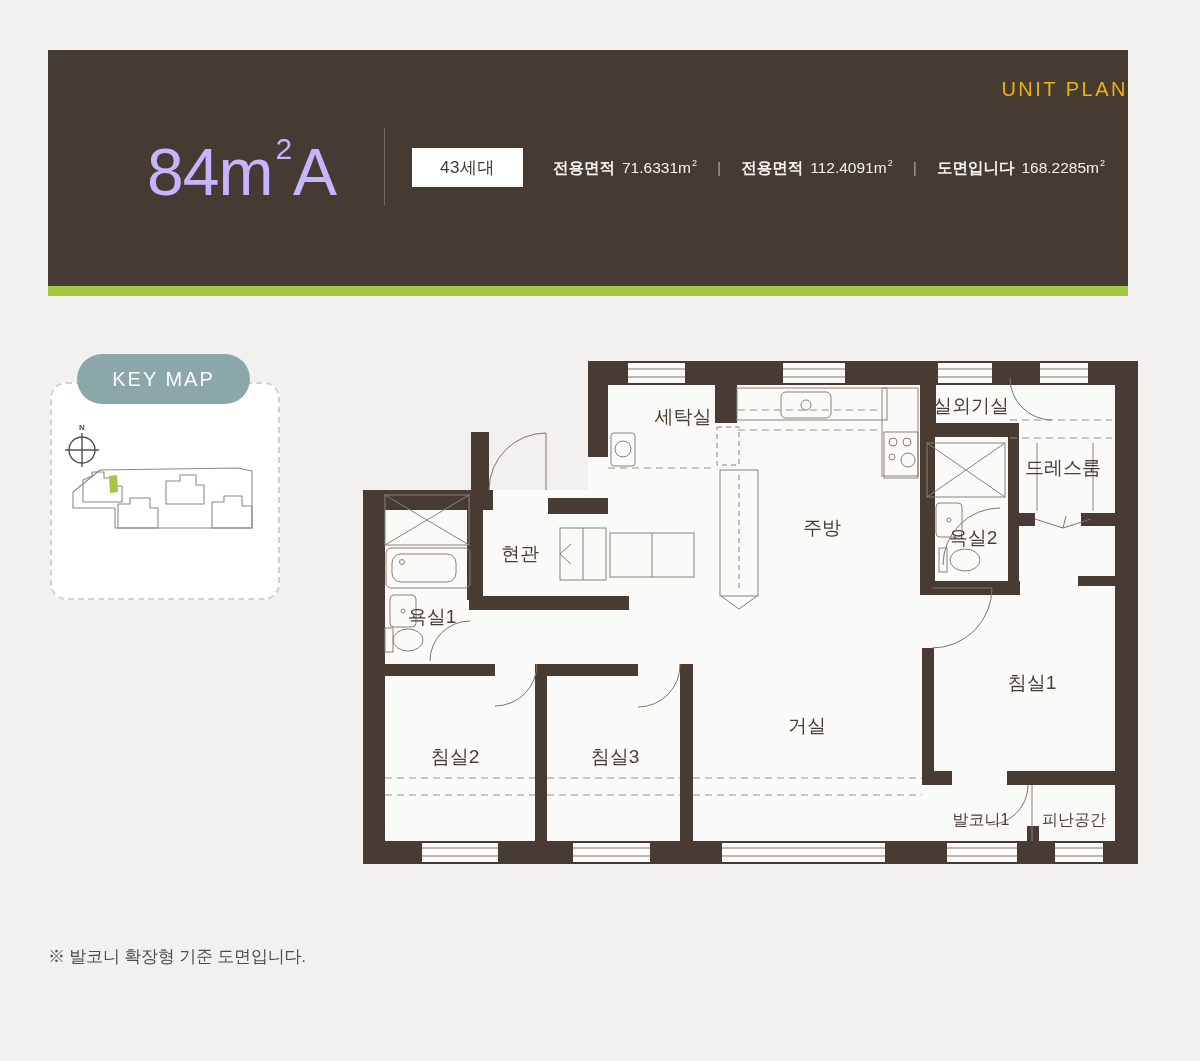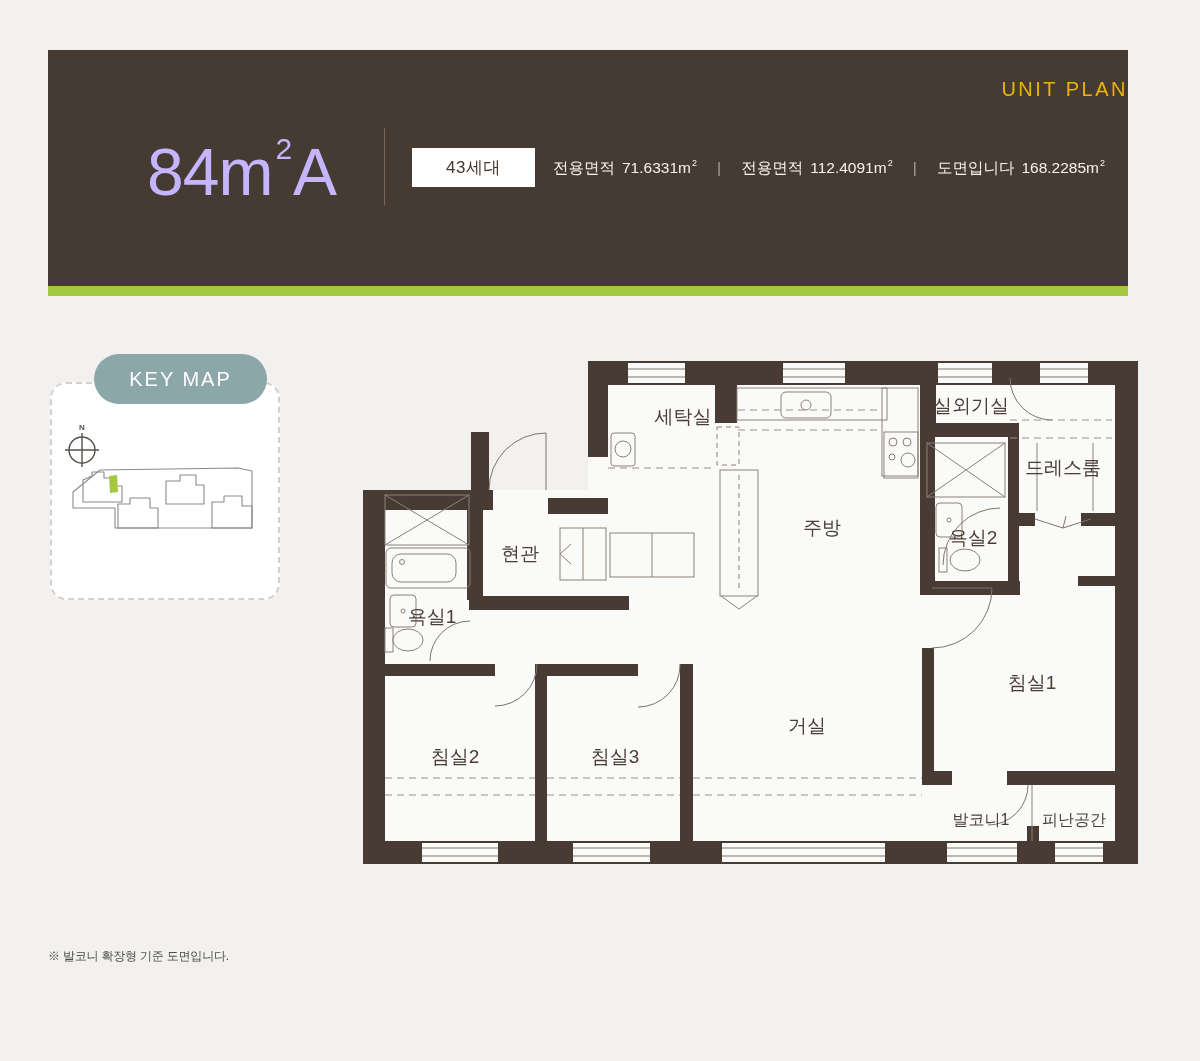--- a/index.html
+++ b/index.html
@@ -25,54 +25,54 @@
   .title{
     position:absolute;left:64px;top:82px;
     color:#c4b5fd;font-size:66px;font-weight:400;letter-spacing:-1px;margin-left:35px;
   }
   .title sup{font-size:30px;vertical-align:36px;margin:0 2px 0 3px;}
   .title-divider{
     position:absolute;left:336px;top:78px;width:1px;height:77px;
     background:#77695f;
   }
   .badge{
-    position:absolute;left:364px;top:98px;width:123px;height:39px;
+    position:absolute;left:364px;top:98px;width:111px;height:39px;
     background:#ffffff;color:#443931;font-size:17px;
     display:flex;align-items:center;justify-content:center;letter-spacing:.5px;
   }
   .areas{
     position:absolute;left:505px;top:108px;
     color:#f4f2f0;font-size:15.5px;white-space:nowrap;
   }
   .areas sup{font-size:9px;vertical-align:7px;margin-left:1px;}
   .areas .sep{color:#b3aba4;margin:0 16px;font-size:14px;}
-  .area-item .lbl{margin-right:7px;font-weight:400;text-align:right;}
+  .area-item .lbl{margin-right:7px;font-weight:700;text-align:right;}
   
   .keymap-box{
     position:absolute;left:50px;top:382px;width:226px;height:214px;
     background:#ffffff;border:2px dashed #d2d1cf;border-radius:16px;
   }
   .keymap-pill{
-    position:absolute;left:42px;top:-30px;width:173px;height:50px;
+    position:absolute;left:25px;top:-30px;width:173px;height:50px;
     background:#8ca7aa;border-radius:26px;
     display:flex;align-items:center;justify-content:center;
     color:#ffffff;font-size:20px;letter-spacing:2px;
   }
   .keymap-svg{position:absolute;left:0;top:0;}
   
   .plan{position:absolute;left:355px;top:348px;}
   .room-label{
     fill:#493d34;font-size:19px;font-weight:500;
     font-family:"Liberation Sans", sans-serif;text-anchor:middle;
   }
   .room-label.small{font-size:16px;}
   
   .notes{
     position:absolute;left:48px;top:946px;
-    color:#4c4c4c;font-size:12px;line-height:21.5px;letter-spacing:-.2px;
+    color:#4c4c4c;font-size:17px;line-height:21.5px;letter-spacing:-.2px;
   }
 </style>
 </head>
 <body>
 
 <div class="header">
   <div class="unit-plan">UNIT PLAN</div>
   <div class="title"><span>84m</span><sup>2</sup><span>A</span></div>
   <div class="title-divider"></div>
   <div class="badge">43세대</div>

